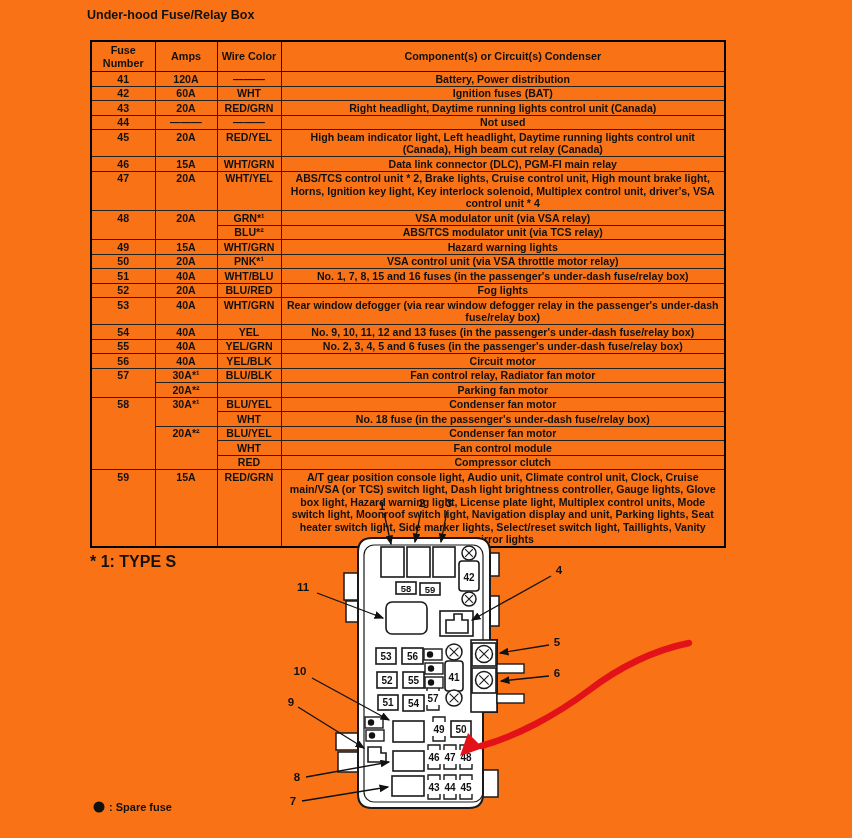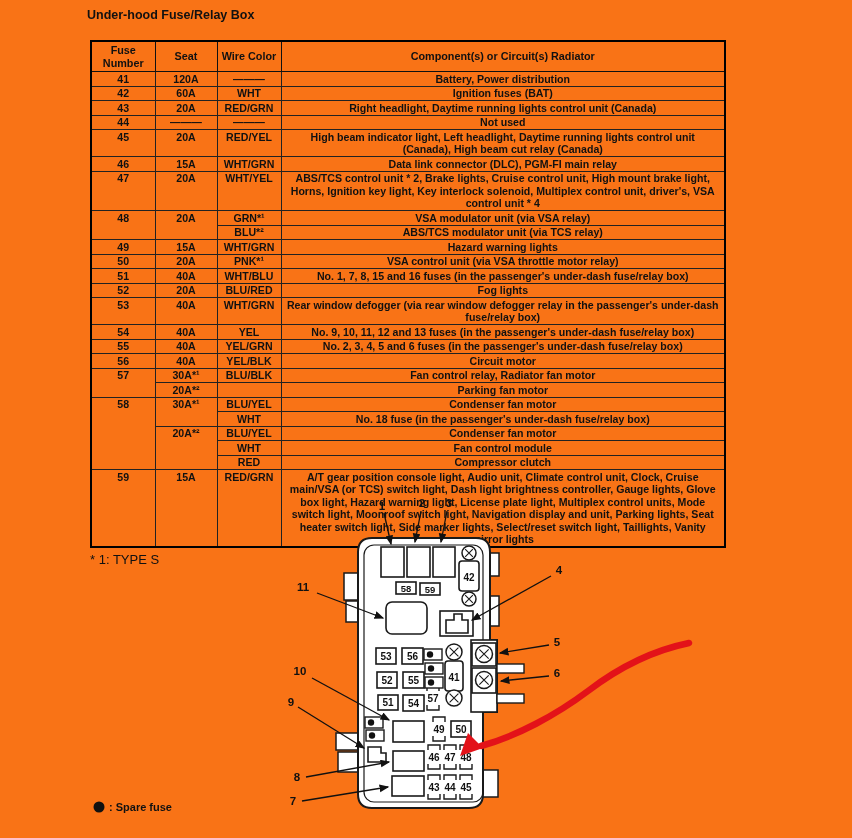--- a/index.html
+++ b/index.html
@@ -6,21 +6,21 @@
   .page{position:relative;width:852px;height:838px;background:#f97316;overflow:hidden;
         font-family:"Liberation Sans",sans-serif;color:#111;}
   .doc-title{position:absolute;left:87px;top:8px;font-size:12.5px;font-weight:bold;}
   .table-wrap{position:absolute;left:90px;top:40px;width:728px;}
   table.fuse{border-collapse:collapse;table-layout:fixed;width:636px;border:2px solid #000;
              font-size:10.6px;font-weight:bold;line-height:1.18;}
   table.fuse th{border:1px solid #111;padding:2px 3px;font-size:10.8px;text-align:center;vertical-align:middle;}
   table.fuse td{border:1px solid #222;padding:0.5px 4px;vertical-align:top;}
   td.c-fuse,td.c-amps,td.c-wire{text-align:center;}
   td.c-comp{text-align:center;}
-  .footnotes{margin-top:4px;font-size:13px;font-weight:normal;line-height:1.3;}
+  .footnotes{margin-top:4px;font-size:16px;font-weight:bold;line-height:1.3;}
   svg text{font-family:"Liberation Sans",sans-serif;font-weight:bold;fill:#111;}
   .lbl{font-size:10px;text-anchor:middle;}
   .lbl-s{font-size:9.5px;text-anchor:middle;}
   .callout{font-size:11.5px;text-anchor:middle;}
   .legend-text{font-size:11px;text-anchor:start;}
 </style>
 </head>
 <body>
 
 <div class="page">
@@ -31,23 +31,23 @@
     <table class="fuse">
       <colgroup>
         <col style="width:64px">
           <col style="width:62px">
           <col style="width:64px">
           <col>
       </colgroup>
       <thead>
           <tr>
             <th>Fuse Number</th>
-            <th>Seat</th>
+            <th>Amps</th>
             <th>Wire Color</th>
-            <th>Component(s) or Circuit(s) Radiator</th>
+            <th>Component(s) or Circuit(s) Condenser</th>
           </tr>
         </thead>
       <tbody>
           <tr>
             <td class="c-fuse">41</td>
             <td class="c-amps">120A</td>
             <td class="c-wire">———</td>
             <td class="c-comp">Battery, Power distribution</td>
           </tr>
           <tr>

